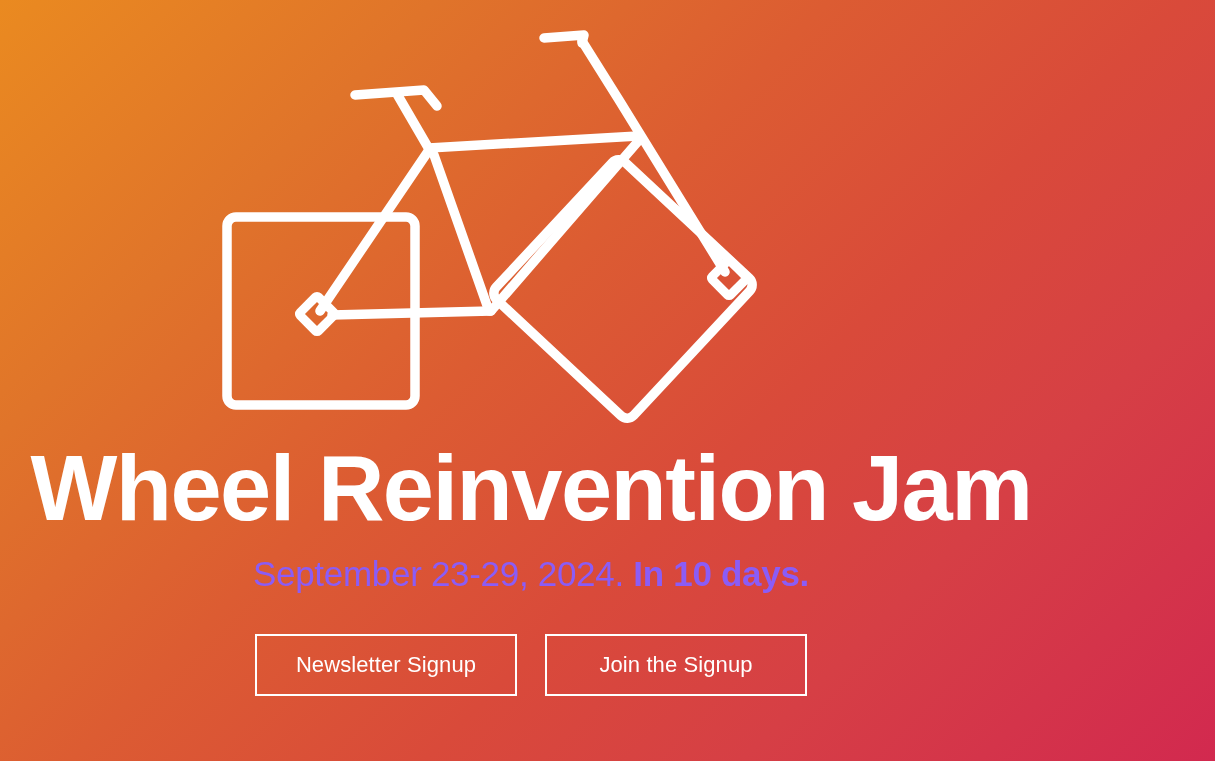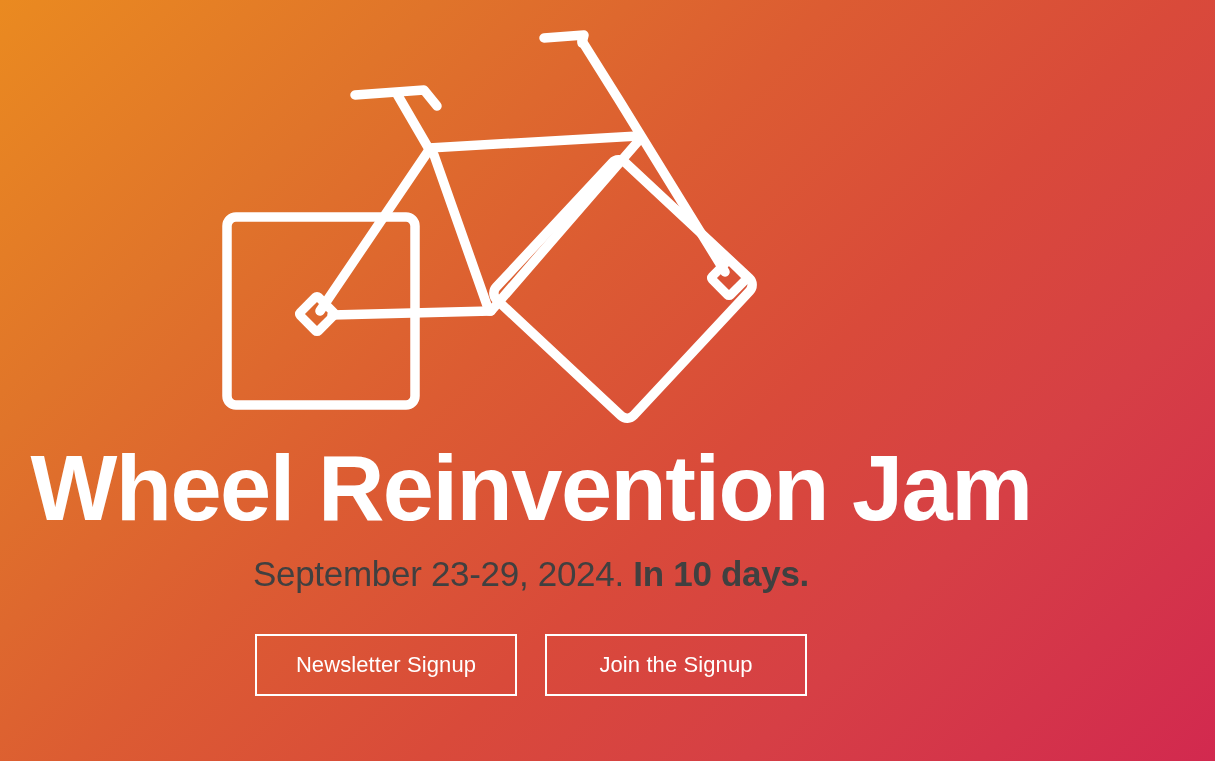--- a/index.html
+++ b/index.html
@@ -66,21 +66,21 @@
     font-weight: 700;
     letter-spacing: -1.5px;
     line-height: 1.0;
     text-align: center;
     white-space: nowrap;
   }
 
   
   .subtitle {
     margin: 20px 0 0 0;
-    color: #404040;
+    color: #8b5cf6;
     font-size: 35px;
     font-weight: 400;
     letter-spacing: -0.3px;
     text-align: left;
     white-space: nowrap;
   }
   .subtitle .countdown {
     font-weight: 700;
   }
 

